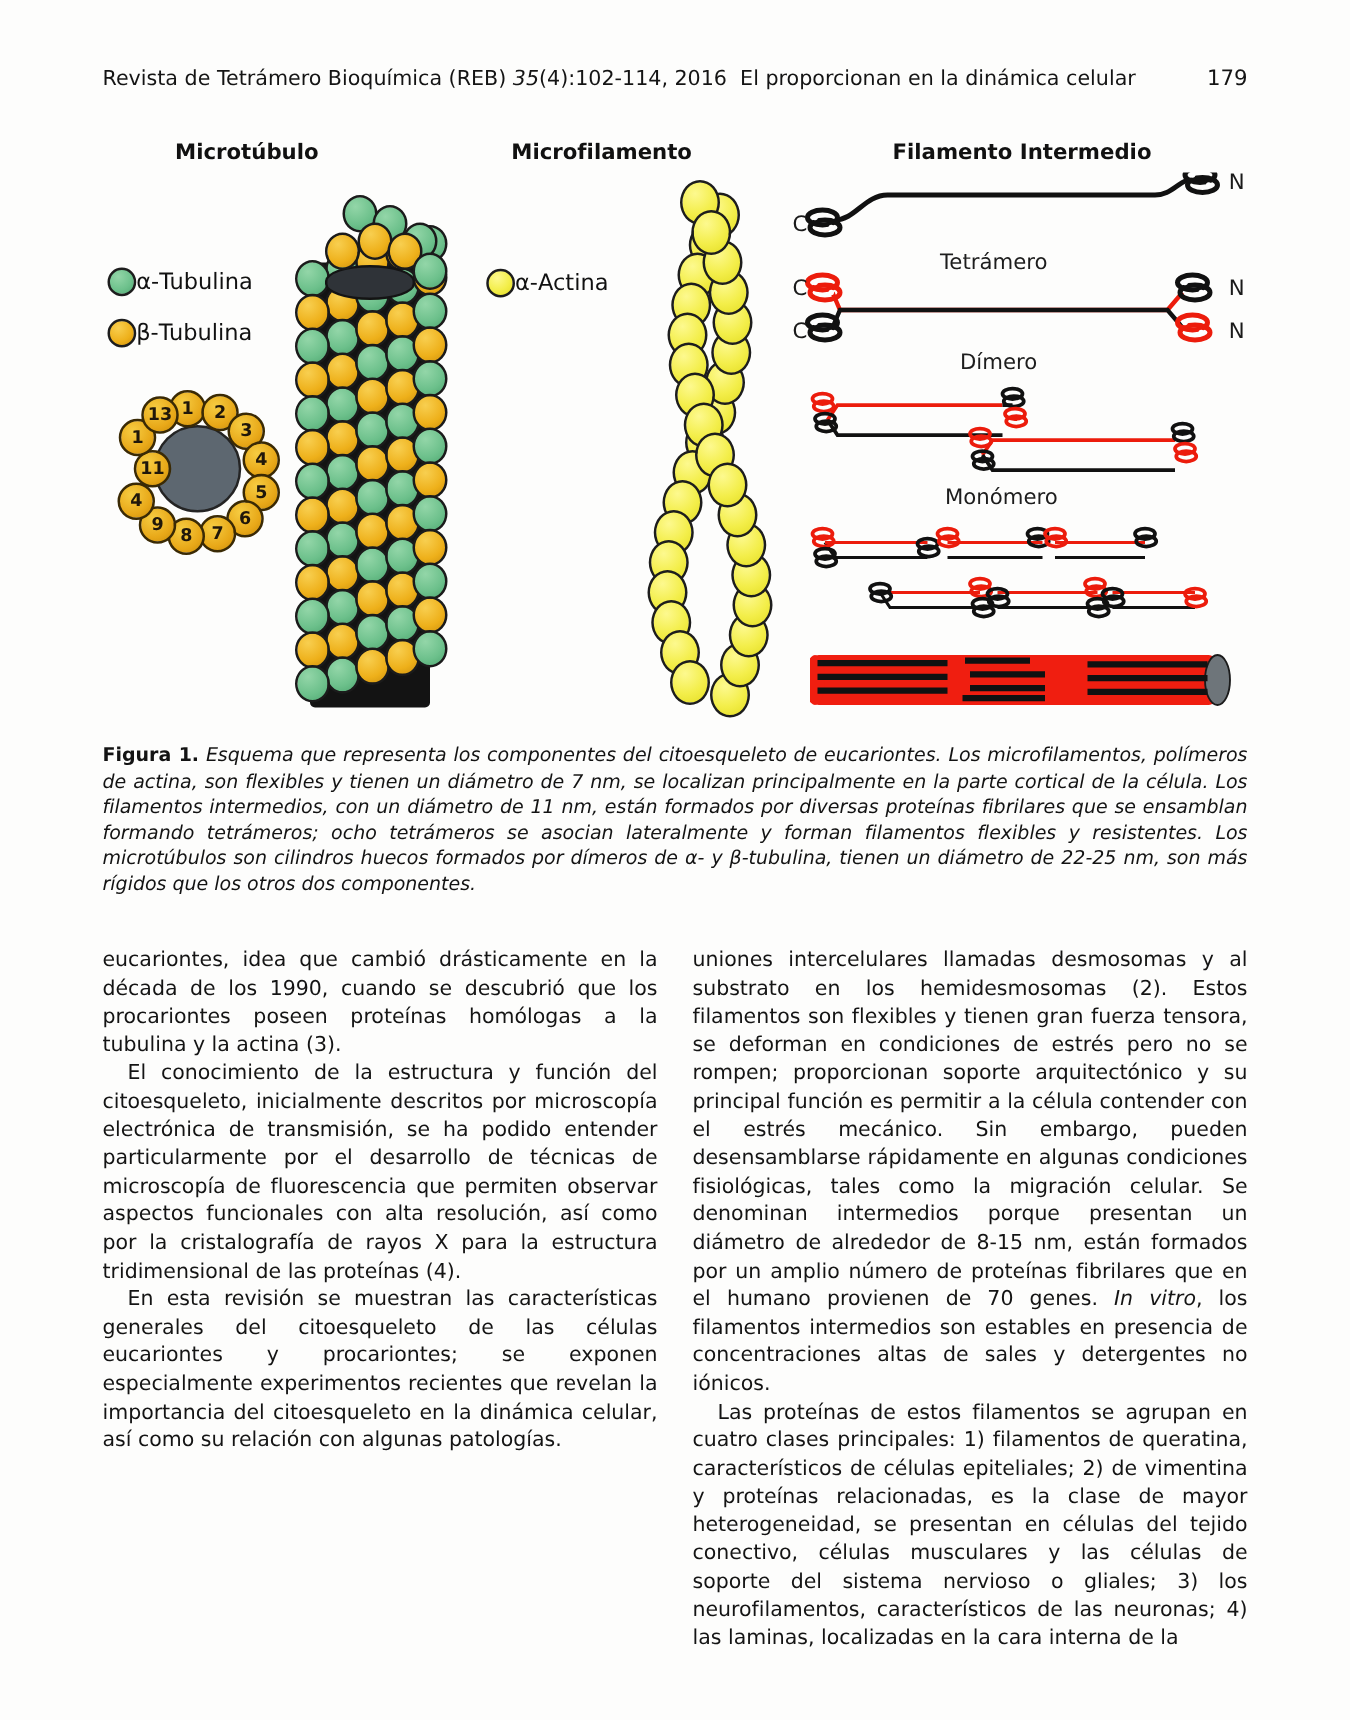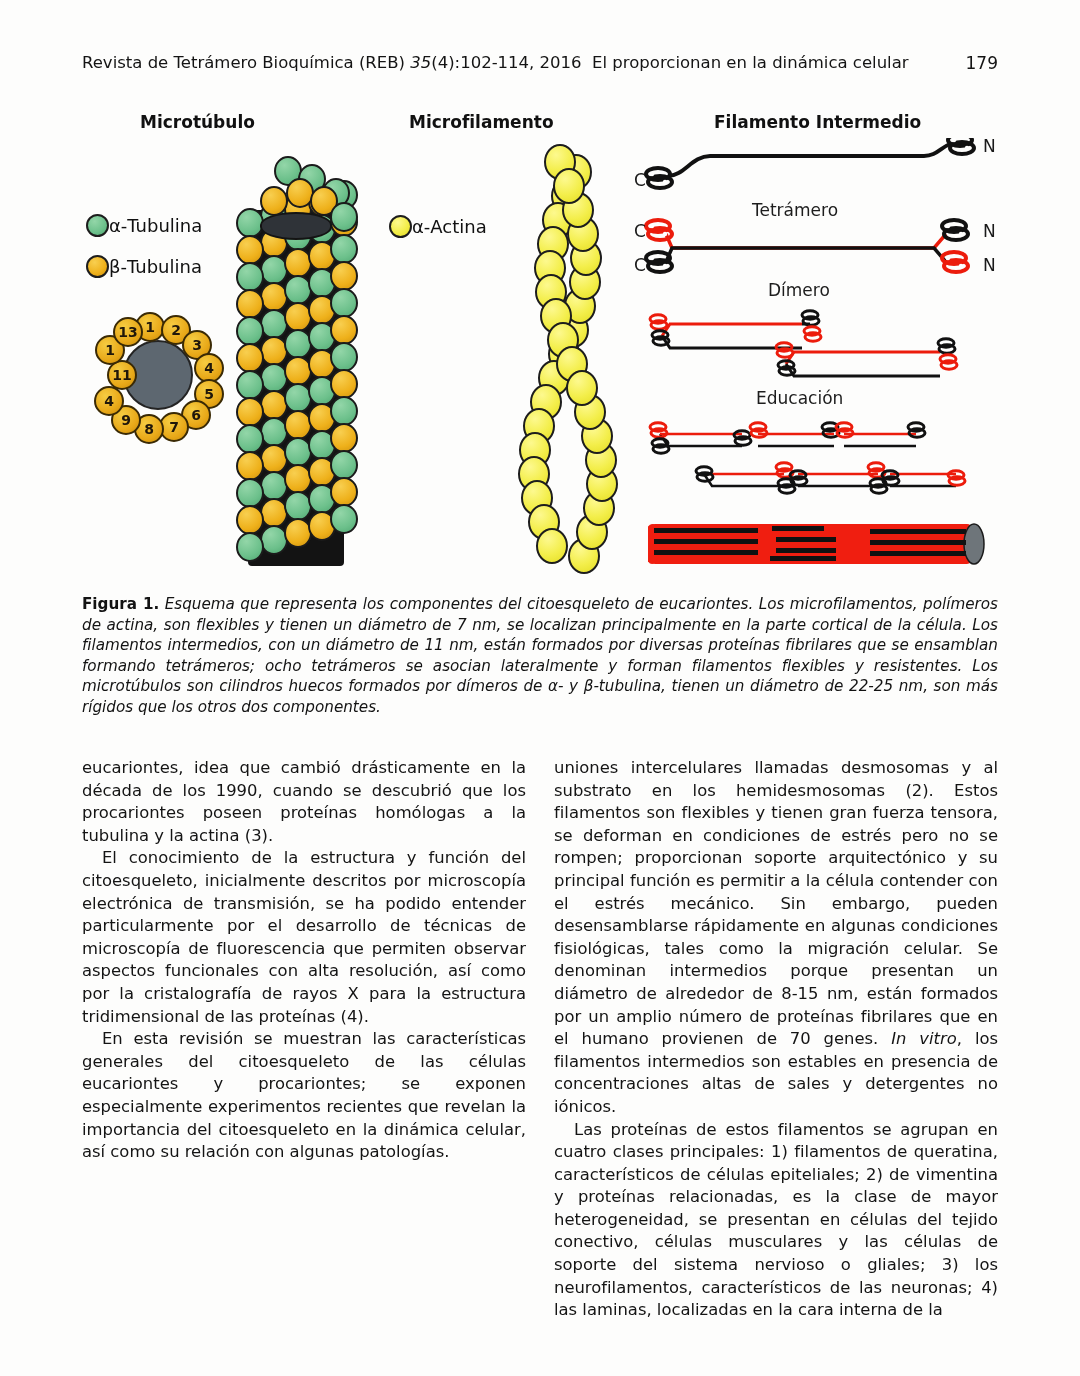--- a/index.html
+++ b/index.html
@@ -487,21 +487,21 @@
 
       <div class="if-label" style="left:0px;   top:32px;">C</div>
       <div class="if-label" style="left:349px; top:-2px;">N</div>
       <div class="if-label" style="left:0px;   top:83px;">C</div>
       <div class="if-label" style="left:0px;   top:117px;">C</div>
       <div class="if-label" style="left:349px; top:83px;">N</div>
       <div class="if-label" style="left:349px; top:117px;">N</div>
 
       <div class="if-term" style="left:118px; top:62px;">Tetrámero</div>
       <div class="if-term" style="left:134px; top:142px;">Dímero</div>
-      <div class="if-term" style="left:122px; top:250px;">Educación</div>
+      <div class="if-term" style="left:122px; top:250px;">Monómero</div>
       <div class="if-term" style="left:108px; top:386px;">Protofilamento</div>
 
       <svg class="if-svg" width="364" height="70" viewBox="0 0 364 70" style="top:372px;left:14px;">
         <rect x="2" y="14" width="322" height="40" rx="5" fill="#f01e10"></rect>
         <ellipse cx="326" cy="34" rx="10" ry="20" fill="#6e757a" stroke="#1b1b1b" stroke-width="1.5"></ellipse>
         <ellipse cx="4" cy="34" rx="8" ry="20" fill="#f01e10"></ellipse>
         <g fill="#111">
           <rect x="6" y="18" width="104" height="5"></rect>
           <rect x="6" y="29" width="104" height="5"></rect>
           <rect x="6" y="40" width="104" height="5"></rect>

